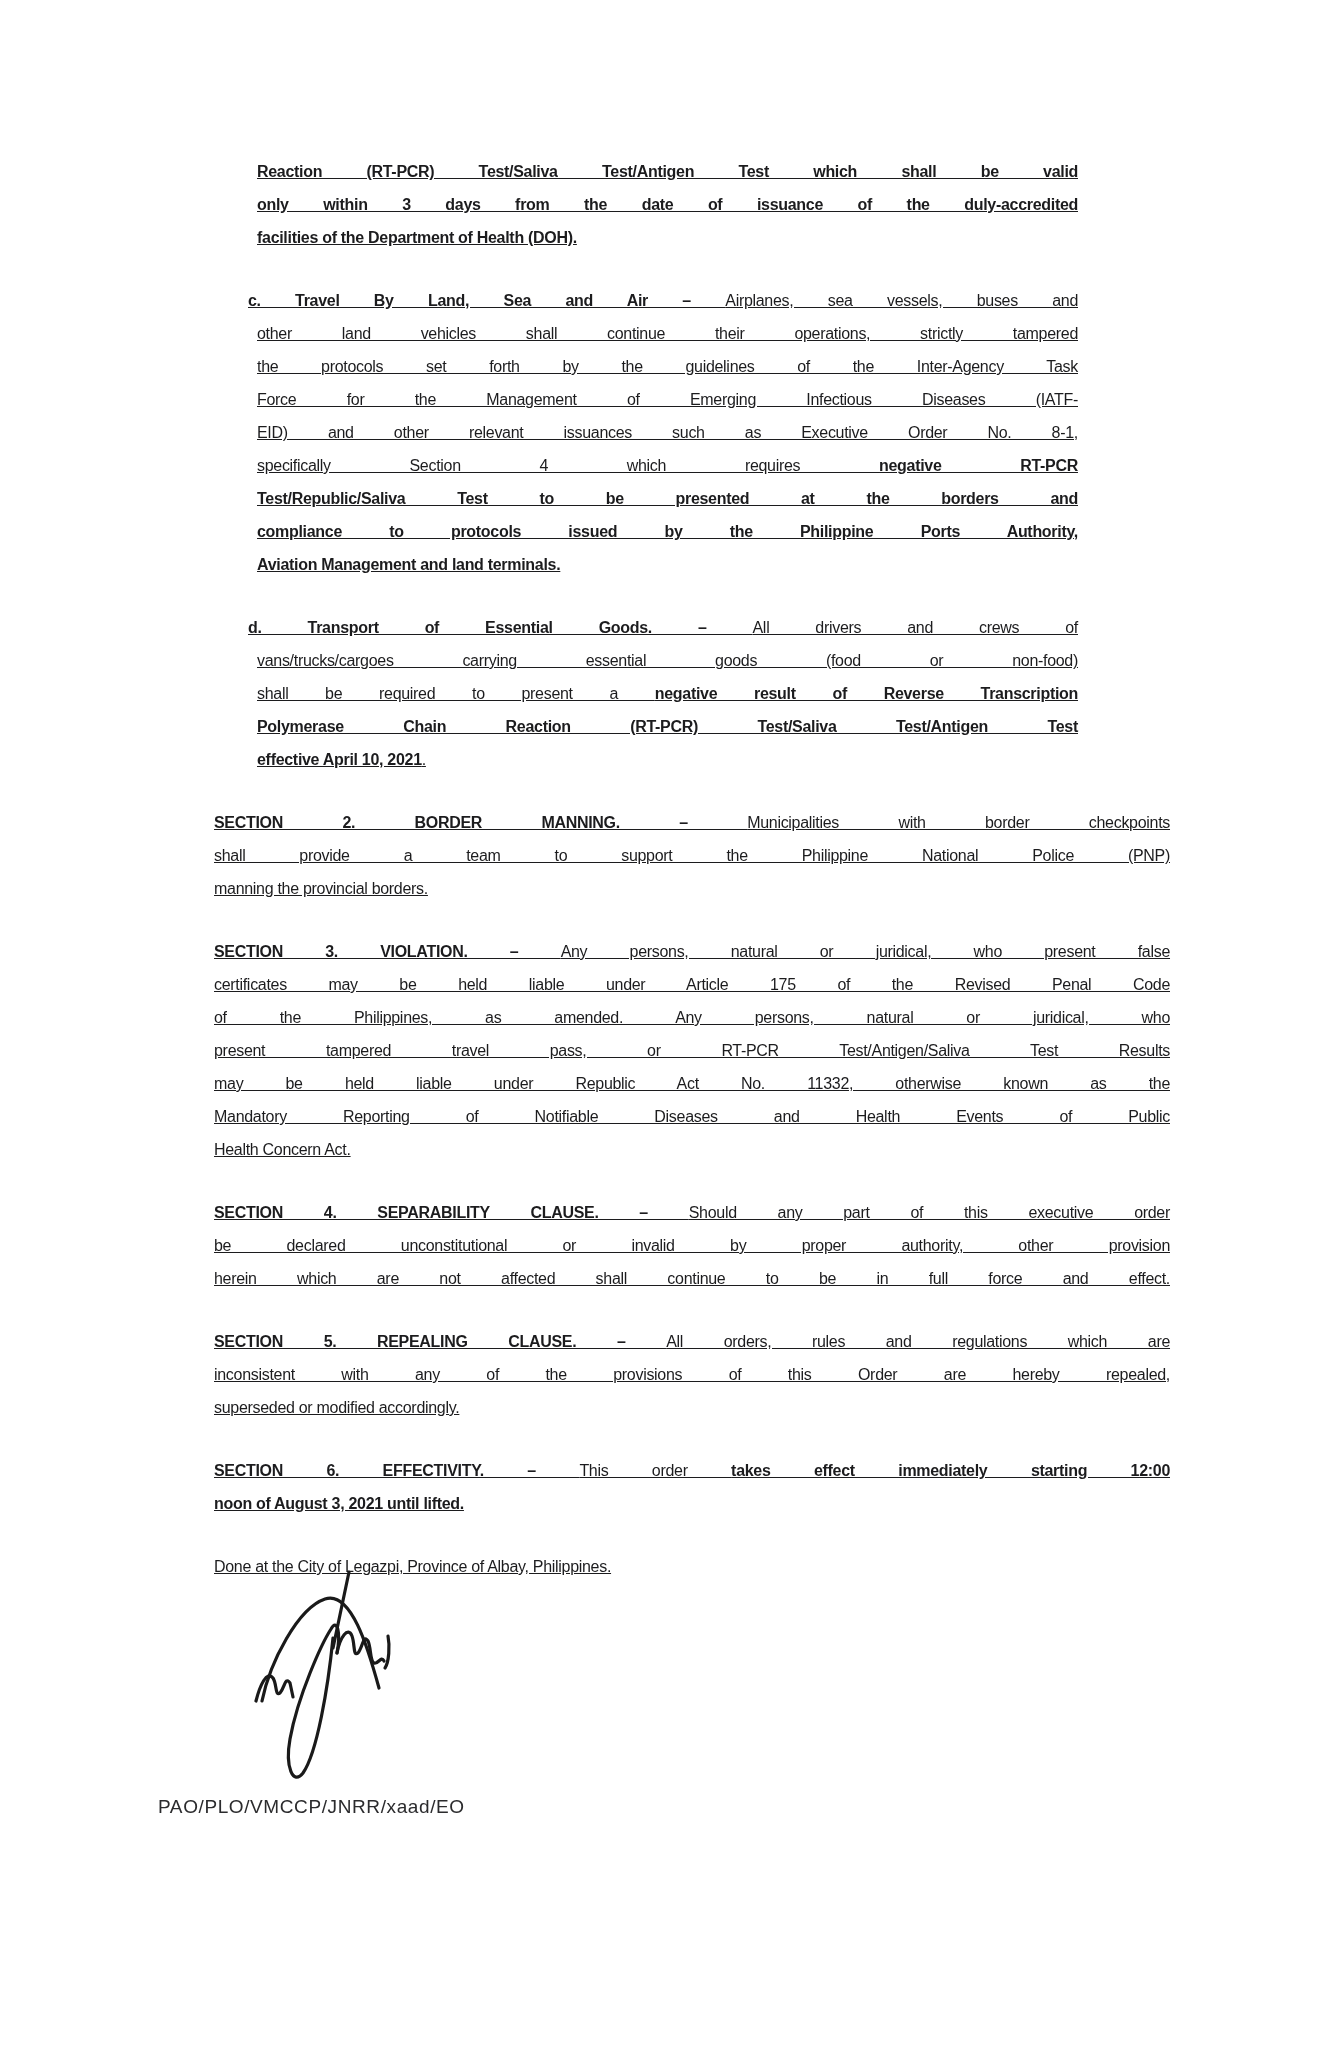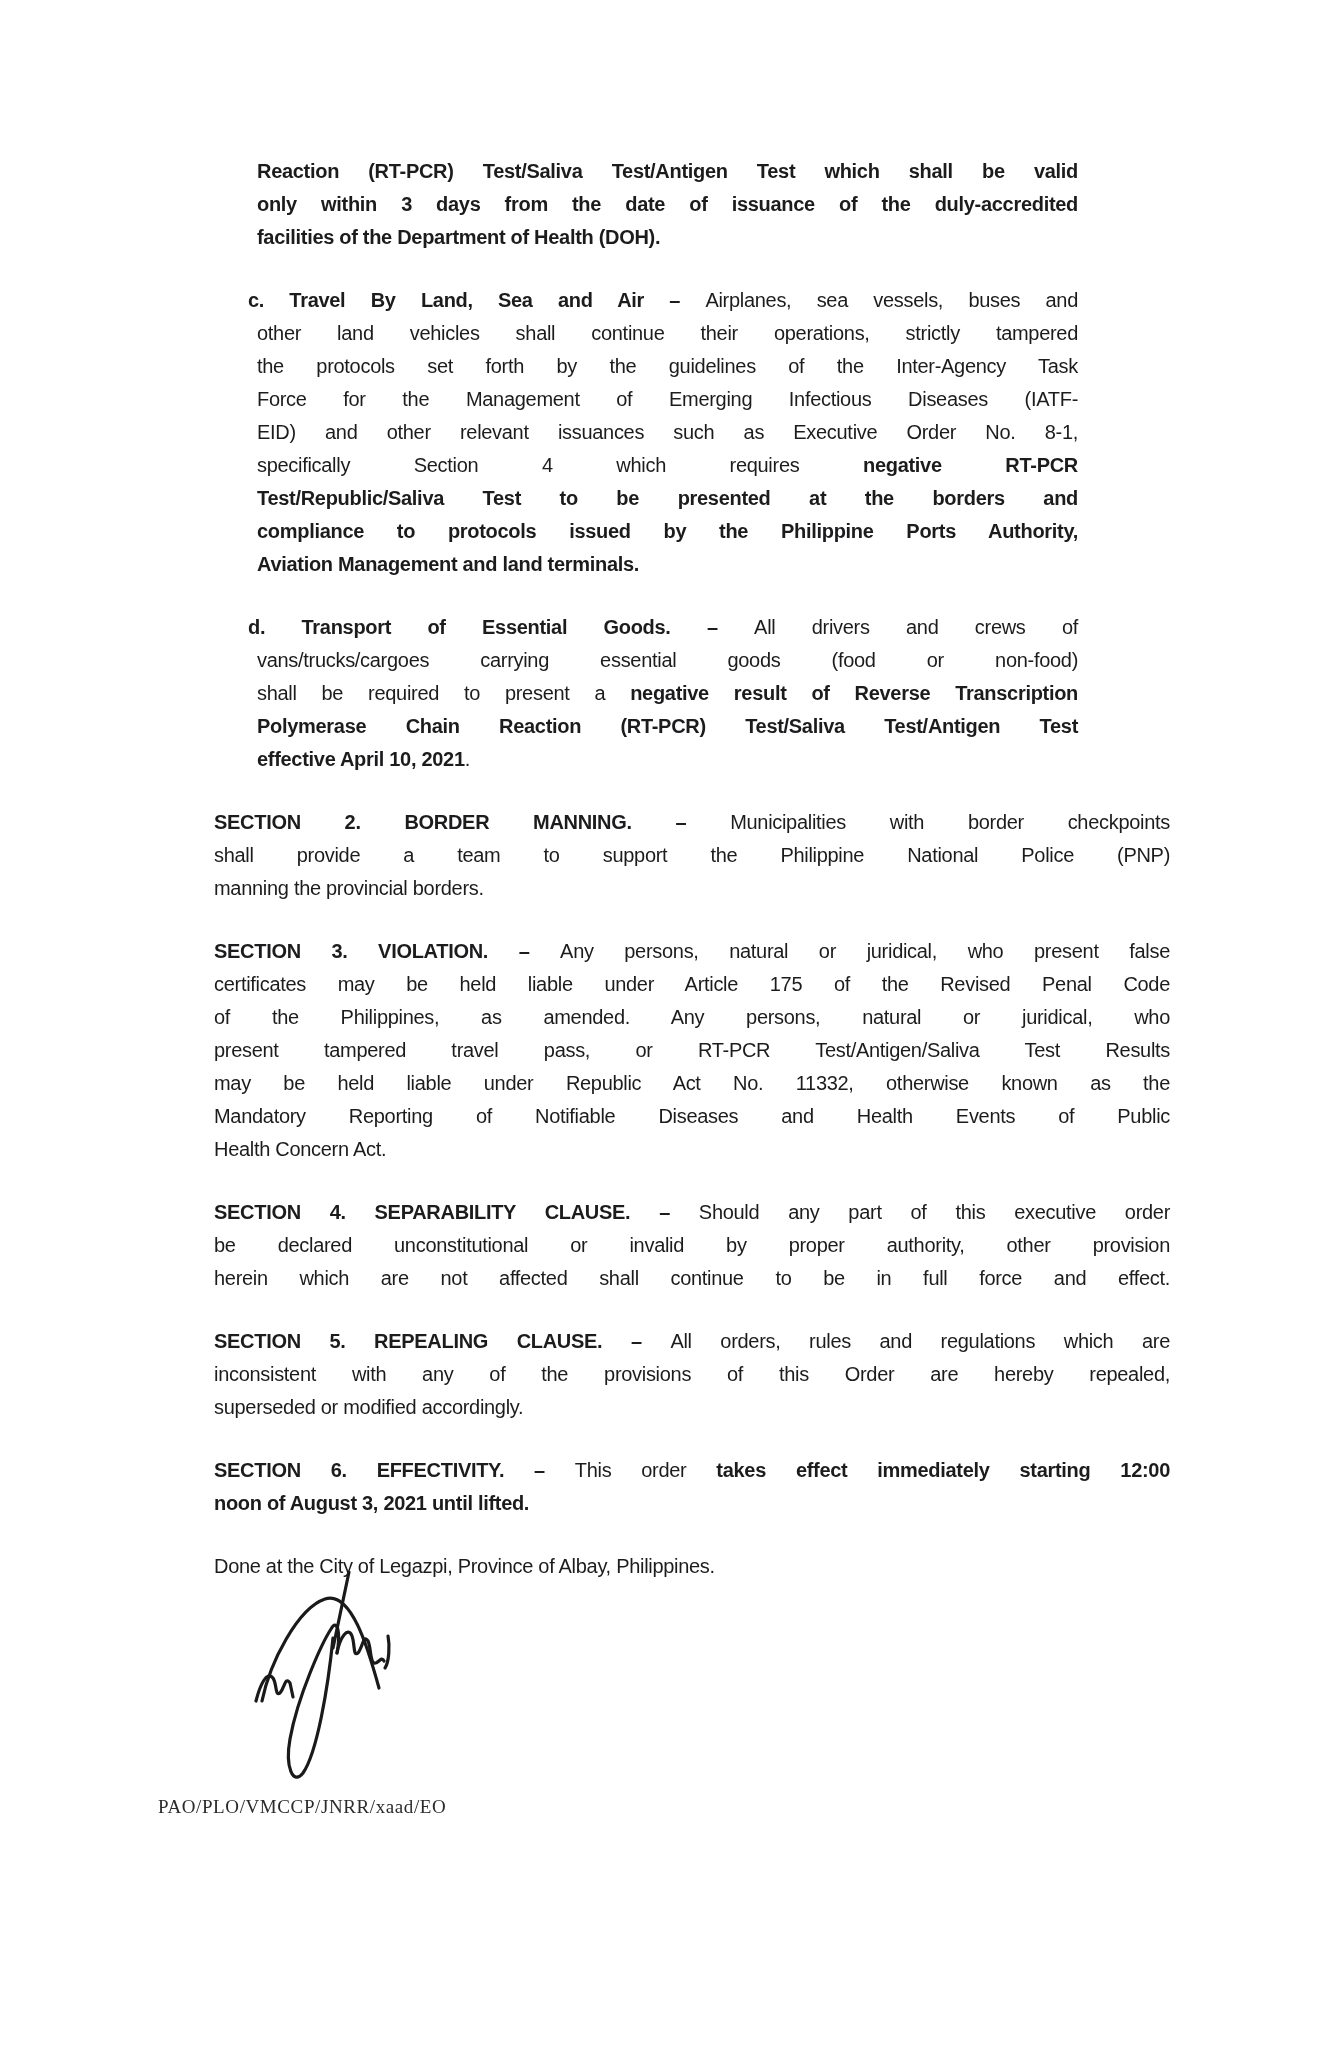--- a/index.html
+++ b/index.html
@@ -7,32 +7,33 @@
     width:1339px; height:2048px;
     font-family:"Liberation Sans", sans-serif;
     color:#1c1c1e;
   }
   .page { position:relative; width:1339px; height:2048px; background:#ffffff; overflow:hidden; }
   #paragraphs { position:absolute; top:155px; left:0; right:0; }
   .para { margin-bottom:30px; }
   .para.item    { margin-left:257px; width:821px; }
   .para.section { margin-left:214px; width:956px; }
   .line {
-    font-size:20px; line-height:33px; height:33px;
+    font-size:16px; line-height:33px; height:33px;
     letter-spacing:-0.3px;
     text-align:left;
+    text-decoration:underline;
   }
   .line.just { text-align:justify; text-align-last:justify; }
   .first-hang { margin-left:-9px; width:calc(100% + 9px); }
   .b { font-weight:700; }
   .n { font-weight:400;margin-top:12px; }
   .sig { position:absolute; left:240px; top:1566px; }
   .footer {
     position:absolute; left:158px; top:1796px;
-    font-size:19px; letter-spacing:0.6px; color:#2b2b2d;font-family:Liberation Serif, serif;
+    font-size:19px; letter-spacing:0.6px; color:#2b2b2d;
   }
 </style>
 </head>
 <body>
 
 <div class="page">
 
   <div id="paragraphs">
       <div class="para item">
         <div class="line just"><span class="b">Reaction (RT-PCR) Test/Saliva Test/Antigen Test which shall be valid</span></div>

